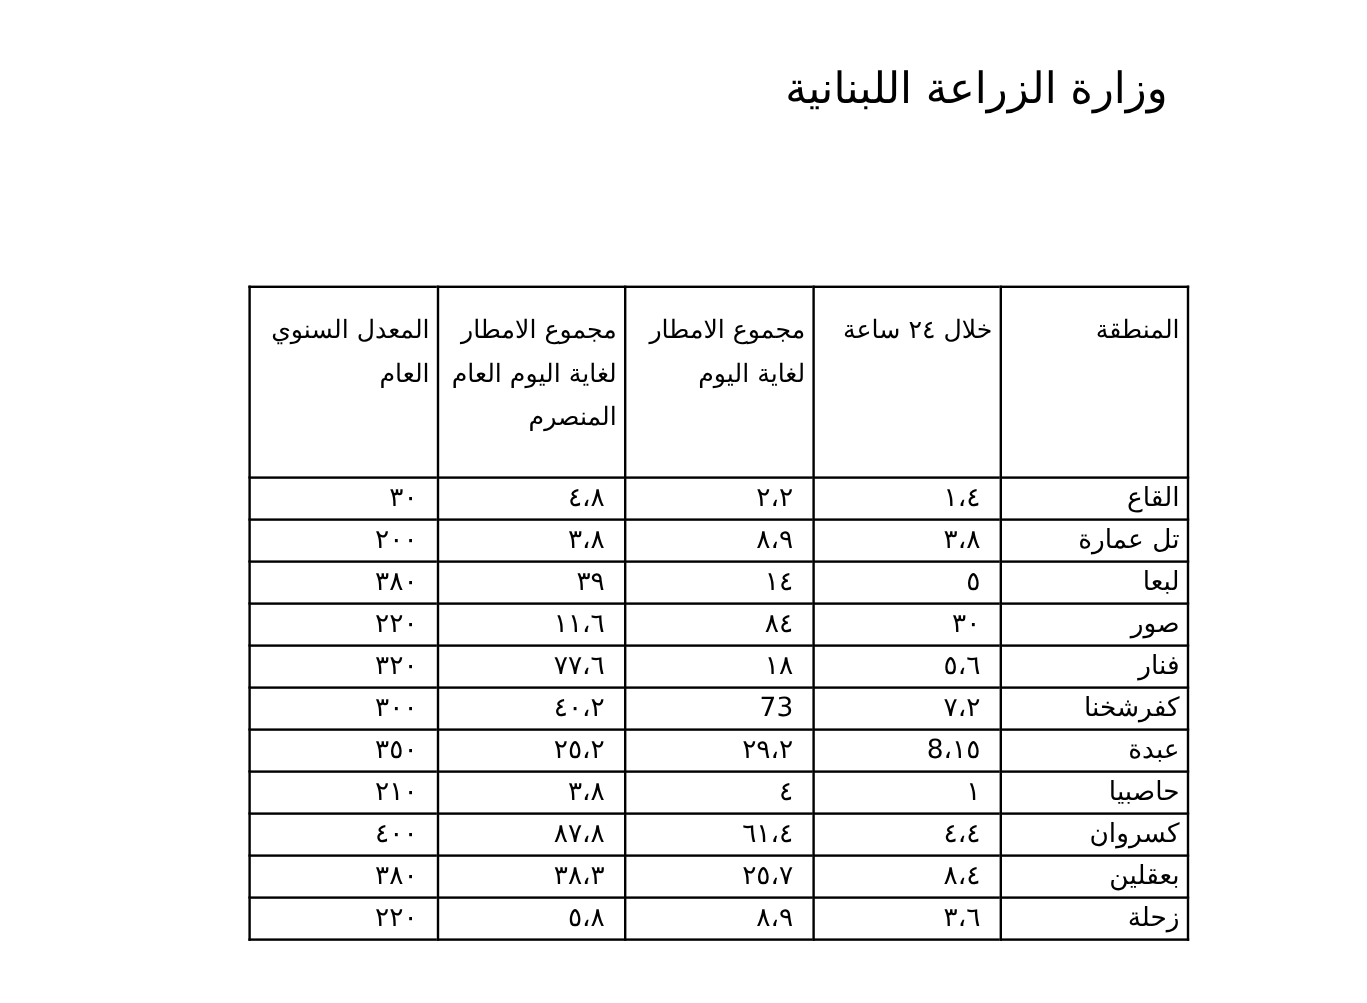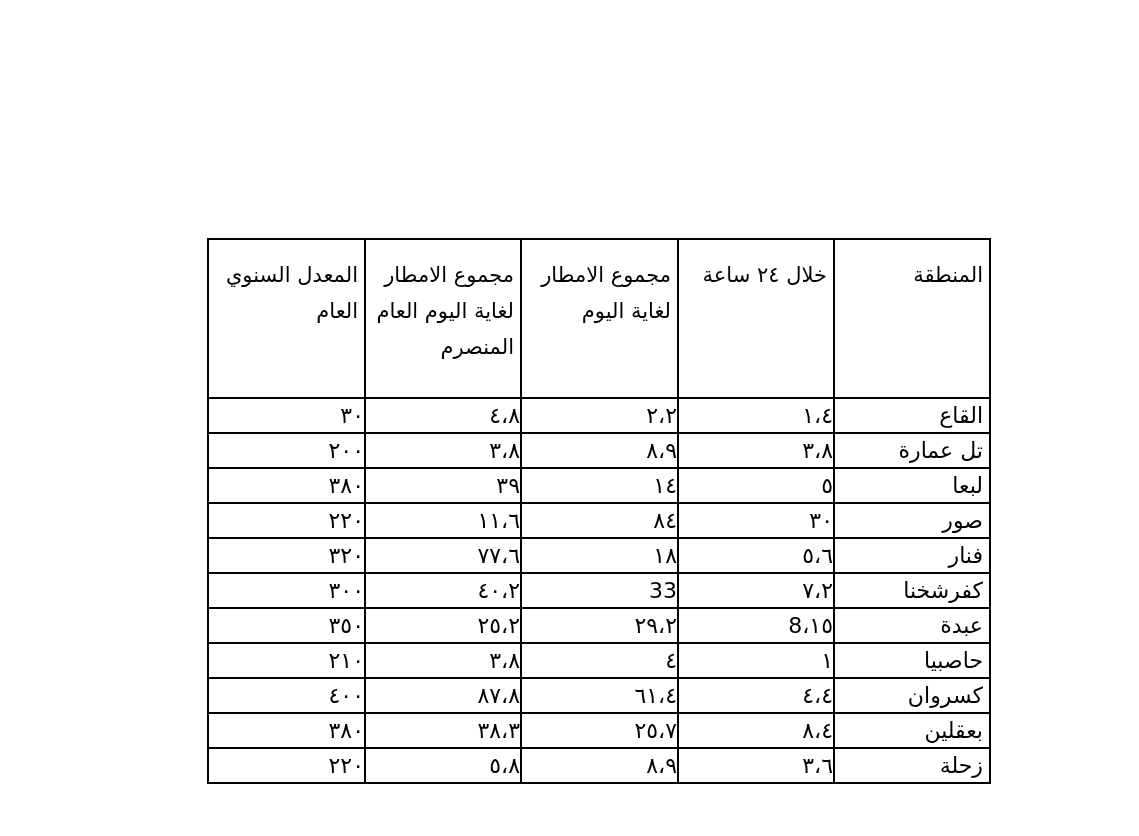--- a/index.html
+++ b/index.html
@@ -10,26 +10,27 @@
   .t1 .lat { font-family:"Liberation Sans", sans-serif; }
   .t2 { font-size:36px; line-height:50px; margin-right:14px; white-space:nowrap; }
   .t3 { font-size:23px; line-height:30px; margin-right:14px; white-space:nowrap; }
   table.rain { position:absolute; left:207px; top:238px; width:782px;
                border-collapse:collapse; direction:rtl; table-layout:fixed; }
   table.rain td, table.rain th { border:2.5px solid #000; padding:0 6px; vertical-align:top;
                font-weight:normal; text-align:right; }
   table.rain th { font-size:21px; line-height:36px; height:140px; padding-top:17px; }
   table.rain td { font-size:22px; line-height:33px; height:33px; }
   table.rain td.region { font-size:22px; }
-  table.rain td.num { padding-right:0; }
+  table.rain td.num { padding-right:16px; }
 </style>
 </head>
 <body>
 
 <div class="titles">
+  <div class="t2">وزارة الزراعة اللبنانية</div>
 </div>
 
 <table class="rain">
   <colgroup>
     <col style="width:156px">
       <col style="width:156px">
       <col style="width:157px">
       <col style="width:156px">
       <col style="width:157px">
   </colgroup>
@@ -74,21 +75,21 @@
       <tr>
         <td class="region">فنار</td>
         <td class="num">٥،٦</td>
         <td class="num">١٨</td>
         <td class="num">٧٧،٦</td>
         <td class="num">٣٢٠</td>
       </tr>
       <tr>
         <td class="region">كفرشخنا</td>
         <td class="num">٧،٢</td>
-        <td class="num">33</td>
+        <td class="num">73</td>
         <td class="num">٤٠،٢</td>
         <td class="num">٣٠٠</td>
       </tr>
       <tr>
         <td class="region">عبدة</td>
         <td class="num">١٥،8</td>
         <td class="num">٢٩،٢</td>
         <td class="num">٢٥،٢</td>
         <td class="num">٣٥٠</td>
       </tr>

